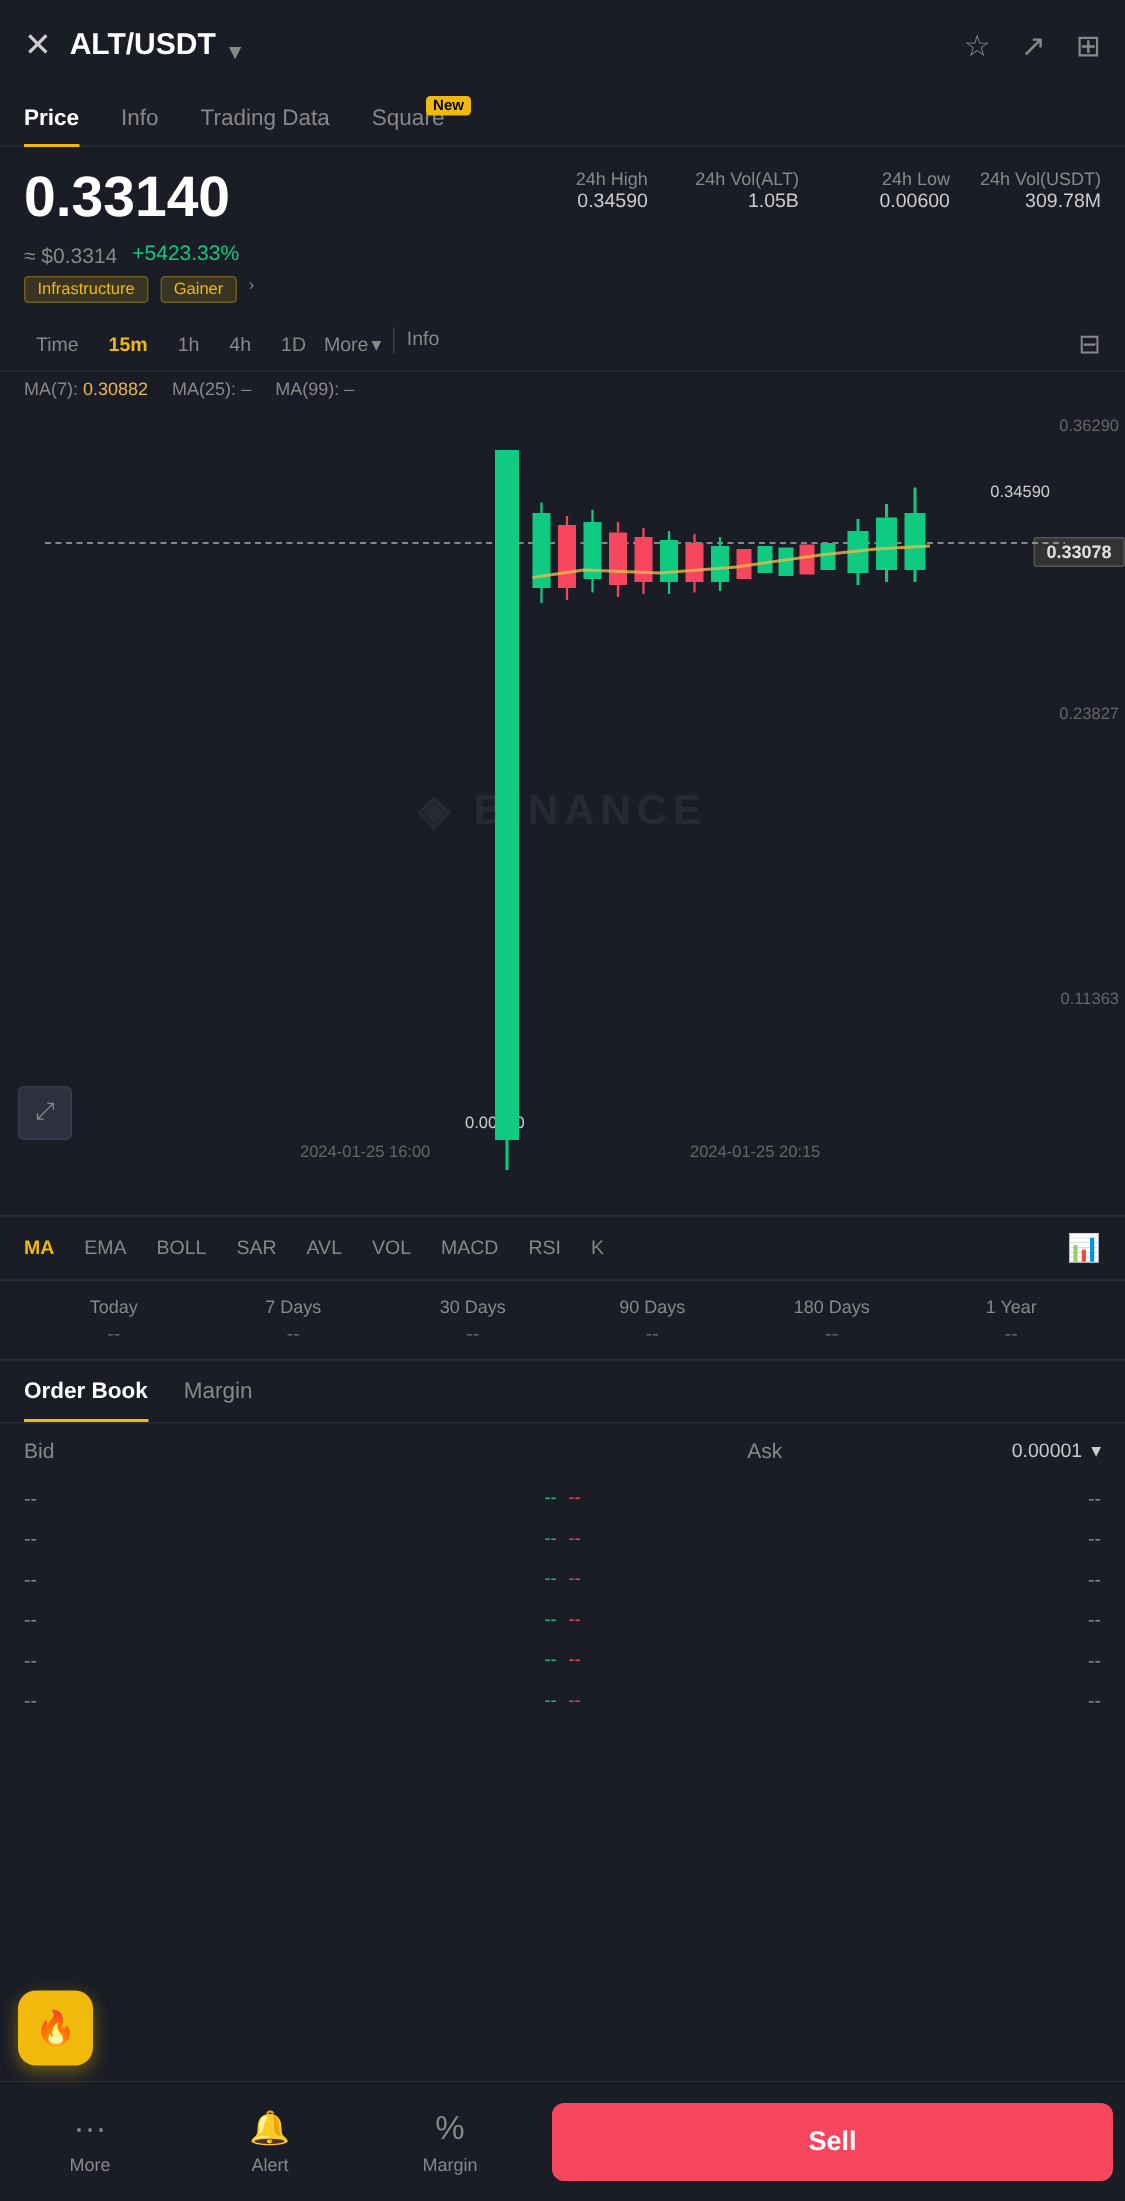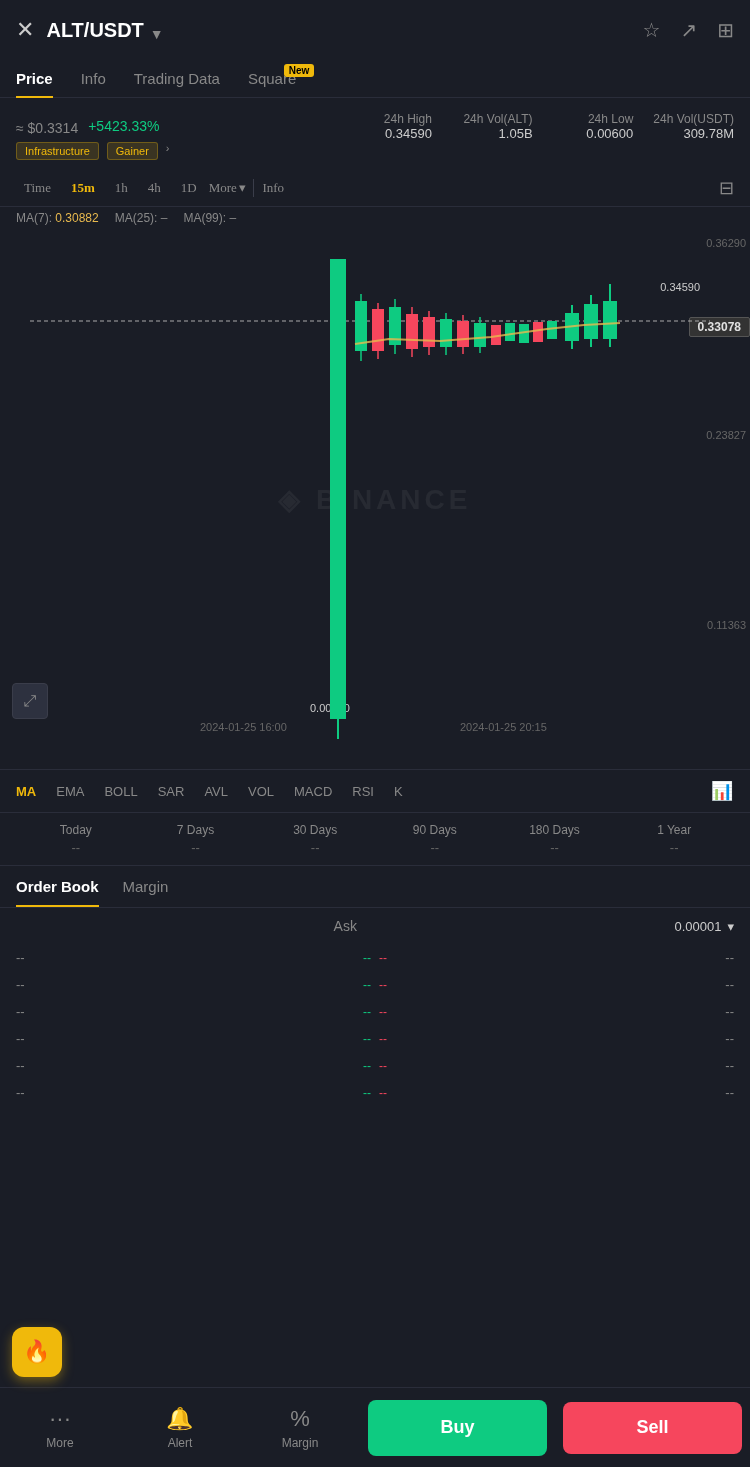--- a/index.html
+++ b/index.html
@@ -117,25 +117,23 @@
       grid-template-columns: 1fr 1fr 1fr 1fr;
       gap: 4px 20px;
       text-align: right;
     }
     .stat-label { font-size: 12px; color: #888; }
     .stat-value { font-size: 13px; color: #ccc; font-weight: 500; }
 
     
     .chart-controls {
       display: flex;
-      align-items: center;
       padding: 6px 16px;
       gap: 4px;
       border-bottom: 1px solid #2a2d3a;
-      font-family: Liberation Serif, serif;
     }
     .time-btn {
       padding: 4px 8px;
       font-size: 13px;
       color: #888;
       cursor: pointer;
       border-radius: 4px;
     }
     .time-btn.active {
       color: #f0b90b;
@@ -408,20 +406,21 @@
     <span>Trading Data</span>
   </div>
   <div class="tab tab-square">
     <span>Square</span>
     <span class="tab-new-badge">New</span>
   </div>
 </div>
 
 <div class="price-section">
   <div class="price-left">
+    <div class="price-main">0.33140</div>
     <div style="display:flex;align-items:center;gap:4px;margin-top:4px;">
       <span class="price-usd">≈ $0.3314</span>
       <span class="price-change">+5423.33%</span>
     </div>
     <div class="price-tags">
       <span class="price-tag">Infrastructure</span>
       <span class="price-tag">Gainer</span>
       <span class="price-tag-arrow">›</span>
     </div>
   </div>
@@ -597,20 +596,21 @@
     <div class="stat-period-value">--</div>
   </div>
 </div>
 
 <div class="order-book-tabs">
   <div class="ob-tab active">Order Book</div>
   <div class="ob-tab">Margin</div>
 </div>
 
 <div class="order-book-header">
+  <span class="ob-bid">Bid</span>
   <span class="ob-ask">Ask</span>
   <div class="ob-spread">
     <span>0.00001</span>
     <span>▾</span>
   </div>
 </div>
 
 <div id="order-rows">
 <div class="order-row">
       <span class="or-bid">--</span>
@@ -672,17 +672,16 @@
     <span class="nav-label">More</span>
   </div>
   <div class="nav-item">
     <span class="nav-icon">🔔</span>
     <span class="nav-label">Alert</span>
   </div>
   <div class="nav-item">
     <span class="nav-icon">%</span>
     <span class="nav-label">Margin</span>
   </div>
-  <button class="buy-btn">Buy</button>
   <button class="sell-btn">Sell</button>
 </div>
 
 <div style="height:90px;"></div>
 
 </body></html>

